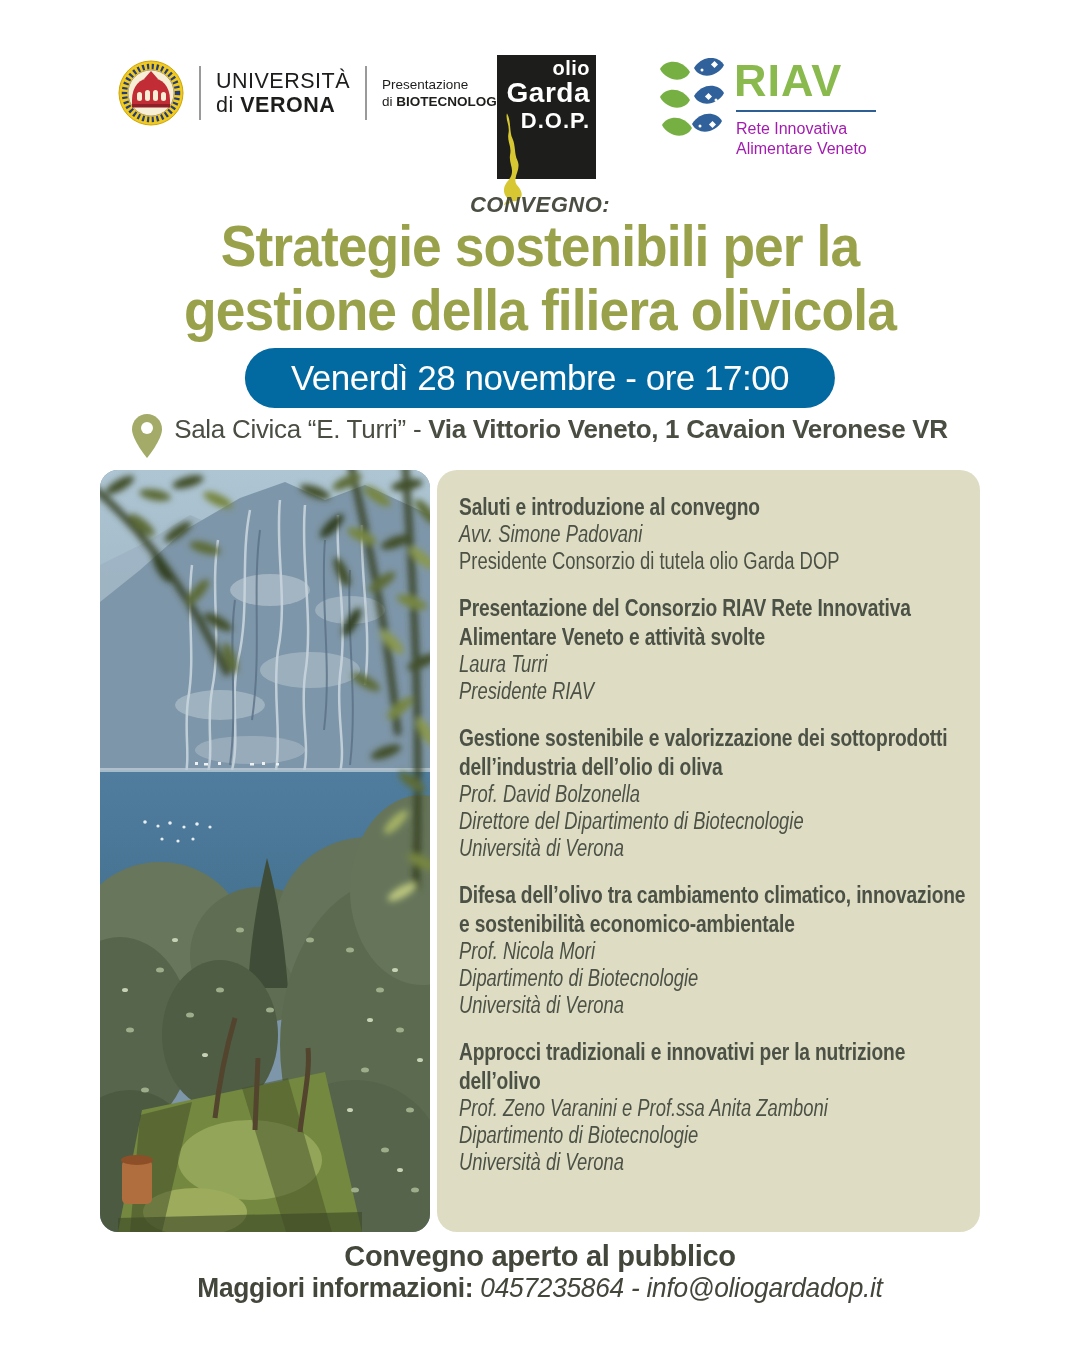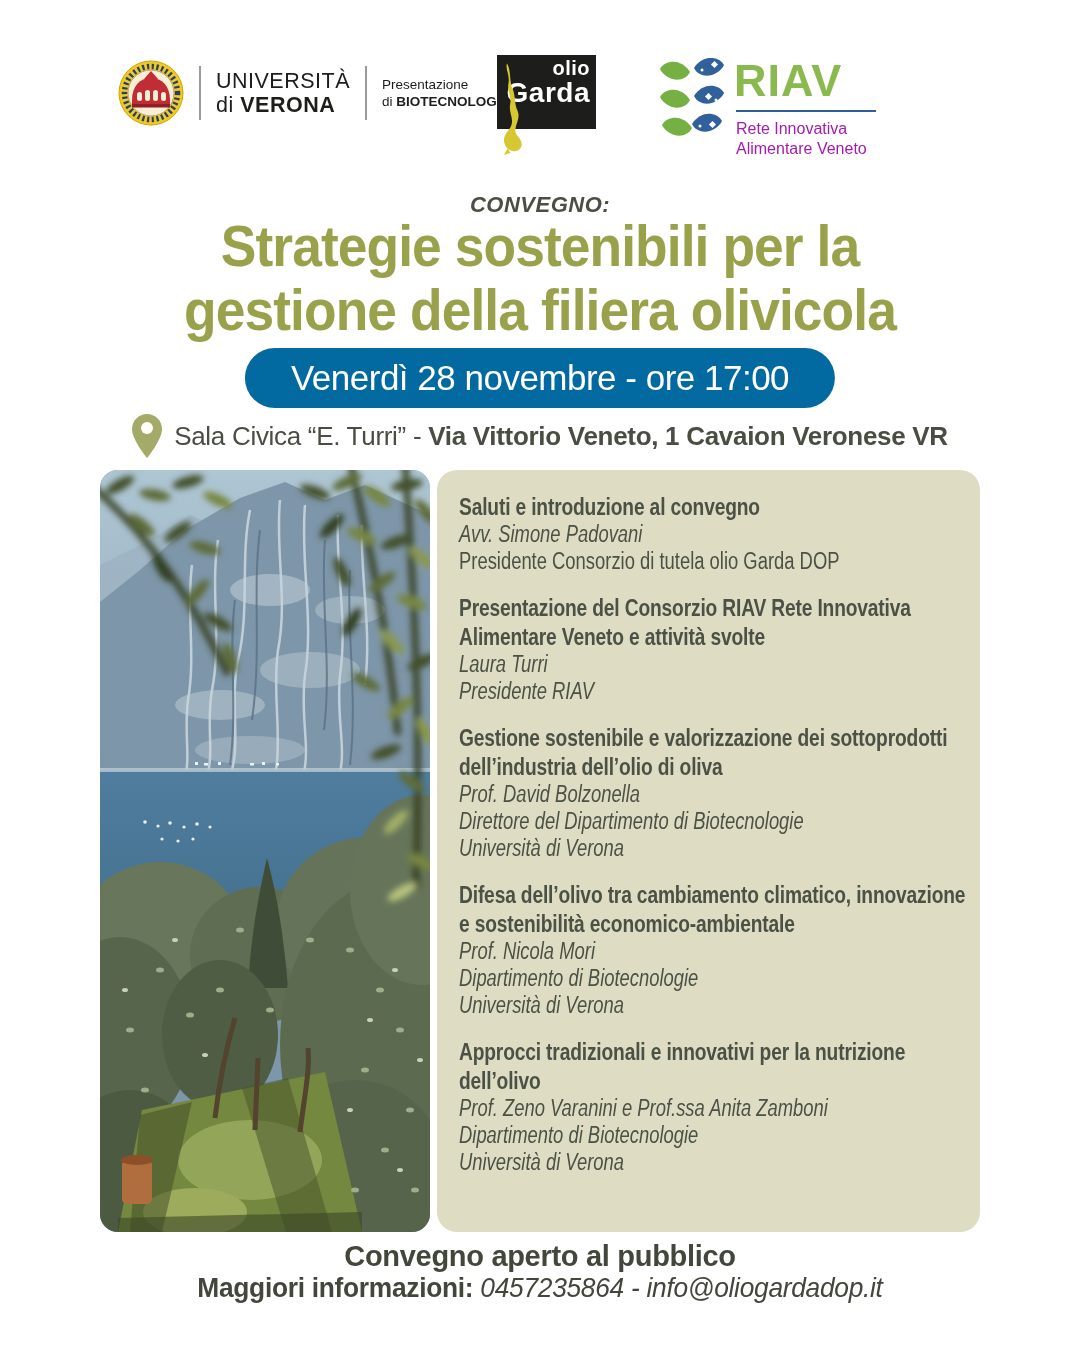--- a/index.html
+++ b/index.html
@@ -7,43 +7,43 @@
   body { font-family:"Liberation Sans", sans-serif; }
   .poster { position:relative; width:1080px; height:1350px; margin:0 auto; background:#ffffff; overflow:hidden; }
 
   
   .univr { position:absolute; left:118px; top:60px; display:flex; align-items:center; gap:15px; color:#1d1d1b; }
   .vdiv { width:2px; height:54px; background:#9a9a9a; }
   .univr-name { font-size:21.5px; line-height:24px; letter-spacing:.5px; }
   .univr-name b, .univr-dept b { font-weight:700; }
   .univr-dept { font-size:13.5px; line-height:17px; }
 
-  .garda { position:absolute; left:497px; top:55px; width:99px; height:74px; background:#1d1d1b; }
+  .garda { position:absolute; left:497px; top:55px; width:99px; height:124px; background:#1d1d1b; }
   .garda-words { position:absolute; right:6px; top:3px; text-align:right; color:#ffffff; font-weight:700; }
   .garda-words .g1 { font-size:20px; line-height:21px; letter-spacing:.5px; }
   .garda-words .g2 { font-size:28px; line-height:27px; letter-spacing:.5px; }
-  .garda-words .g3 { font-size:27px; line-height:29px; letter-spacing:1px;margin-top:36px; }
+  .garda-words .g3 { font-size:22px; line-height:29px; letter-spacing:1px; }
   .garda-lake { position:absolute; left:-2px; bottom:-26px; transform:rotate(-10deg); }
 
   .riav { position:absolute; left:660px; top:58px; display:flex; gap:10px; }
   .riav-acronym { font-size:45px; line-height:46px; font-weight:700; color:#8aba4e; letter-spacing:1px; }
   .riav-rule { width:140px; height:2px; background:#2e5f94; margin:6px 0 7px 2px; }
   .riav-sub { font-size:16px; line-height:20px; color:#a21caf; padding-left:2px; }
 
   
   .kicker { position:absolute; top:192px; left:0; width:100%; text-align:center;
             font-size:22px; font-weight:700; font-style:italic; color:#4b4e42; letter-spacing:.5px; }
   .title { position:absolute; top:214px; left:0; width:100%; text-align:center;
            font-size:58px; line-height:64px; font-weight:700; color:#9aa14b;
            letter-spacing:-1px; transform:scaleX(.92); transform-origin:50% 0; }
   .pill { position:absolute; top:348px; left:50%; transform:translateX(-50%);
           background:#0369a1; color:#ffffff; font-size:35px; font-weight:400;
           padding:10px 46px; border-radius:32px; letter-spacing:-.5px; white-space:nowrap;text-align:right; }
   .venue { position:absolute; top:414px; left:0; width:100%; display:flex; justify-content:center;
-           align-items:center; gap:12px; font-size:26px; color:#494d42; letter-spacing:-.3px; }
+           gap:12px; font-size:26px; color:#494d42; letter-spacing:-.3px; }
   .venue b { font-weight:700; }
 
   
   .photo { position:absolute; left:100px; top:470px; width:330px; height:762px;
            border-radius:18px; overflow:hidden; background:#7e96a9; }
   .panel { position:absolute; left:437px; top:470px; width:543px; height:762px;
            background:#deddc4; border-radius:20px; padding:22px 0 0 22px; color:#4c5145; overflow:hidden; }
   .talk  { width:125%; transform:scaleX(.8); transform-origin:0 0; margin-bottom:18px; }
   .talk-title { font-size:24px; line-height:29px; font-weight:700; letter-spacing:-.2px; }
   .talk-line  { font-size:23px; line-height:27px; }

